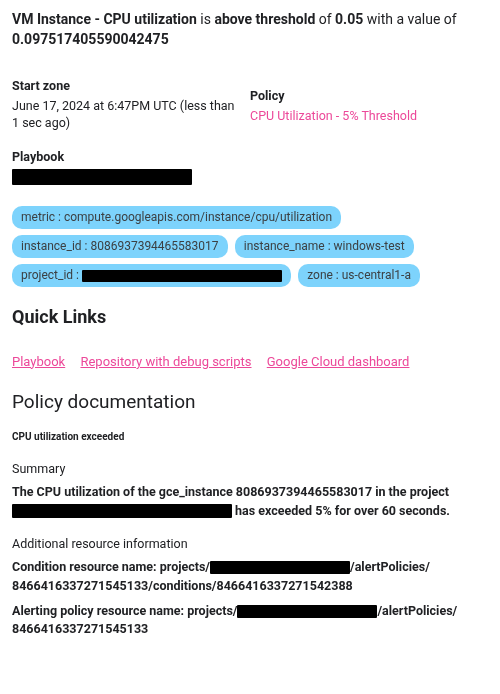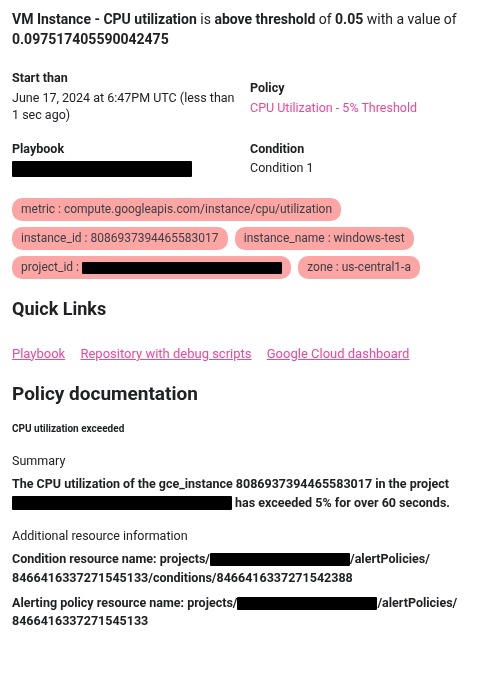--- a/index.html
+++ b/index.html
@@ -5,21 +5,21 @@
   * { box-sizing: border-box; }
   body {
     font-family: -apple-system, BlinkMacSystemFont, "Segoe UI", Roboto, Arial, sans-serif;
     font-size: 13px;
     color: #202124;
     margin: 0;
     padding: 10px 12px;
     width: 500px;
     line-height: 1.4;
   }
-  .headline { font-size: 14px; margin-bottom: 14px; }
+  .headline { font-size: 14px; margin-bottom: 22px; }
   .headline .b { font-weight: 700; }
   .meta-grid {
     display: flex;
     flex-wrap: wrap;
     margin-top: 8px;
     margin-bottom: 8px;
   }
   .meta-cell {
     width: 50%;
     padding: 6px 6px 10px 0;
@@ -29,30 +29,30 @@
   .link { color: #ec4899; text-decoration: none; cursor: pointer; }
   .redact-block {
     display: block;
     background: #000;
     height: 16px;
     border-radius: 1px;
   }
   .chips { margin: 6px 0 14px 0; }
   .chip {
     display: inline-block;
-    background: #fca5a5;
+    background: #7dd3fc;
     border-radius: 10px;
     padding: 3px 9px;
     font-size: 12px;
     margin: 3px 4px 3px 0;
     color: #3c4043;
     white-space: nowrap;
   }
   h2.section { font-size: 18px; font-weight: 700; margin: 14px 0 24px 0; }
-  h2.section-big { font-size: 19px; font-weight: 700; margin: 18px 0 10px 0; }
+  h2.section-big { font-size: 19px; font-weight: 400; margin: 18px 0 10px 0; }
   h3.sub { font-size: 10px; font-weight: 700; margin: 14px 0 16px 0; }
   h4.subsub { font-size: 12.5px; font-weight: 400; margin: 14px 0 6px 0; }
   .quick-links { margin: 6px 0 10px 0; font-size: 13px; }
   .quick-links .link { margin-right: 12px; text-decoration: underline; }
   .para { font-size: 12.5px; margin: 6px 0; line-height: 1.5; font-weight: bold; }
   .inline-redact {
     display: inline-block;
     background: #000;
     height: 13px;
     vertical-align: text-bottom;
@@ -61,34 +61,30 @@
 </style>
 </head>
 <body>
 
 <div class="headline">
   <span class="b">VM Instance - CPU utilization</span><span> is </span><span class="b">above threshold</span><span> of </span><span class="b">0.05</span><span> with a value of </span><span class="b">0.097517405590042475</span>
 </div>
 
 <div class="meta-grid">
   <div class="meta-cell">
-    <div class="meta-label">Start than</div>
+    <div class="meta-label">Start zone</div>
     <div class="meta-value">June 17, 2024 at 6:47PM UTC (less than 1 sec ago)</div>
   </div>
   <div class="meta-cell" style="padding-top:16px">
     <div class="meta-label">Policy</div>
     <div class="meta-value"><a class="link">CPU Utilization - 5% Threshold</a></div>
   </div>
   <div class="meta-cell">
     <div class="meta-label">Playbook</div>
     <div class="redact-block" style="width:180px;margin-top:4px"></div>
-  </div>
-  <div class="meta-cell">
-    <div class="meta-label">Condition</div>
-    <div class="meta-value">Condition 1</div>
   </div>
 </div>
 
 <div class="chips">
   <span class="chip">metric : compute.googleapis.com/instance/cpu/utilization</span><br>
   <span class="chip">instance_id : 8086937394465583017</span>
   <span class="chip">instance_name : windows-test</span><br>
   <span class="chip"><span>project_id : </span><span class="inline-redact" style="width:200px;height:12px"></span></span>
   <span class="chip">zone : us-central1-a</span>
 </div>

